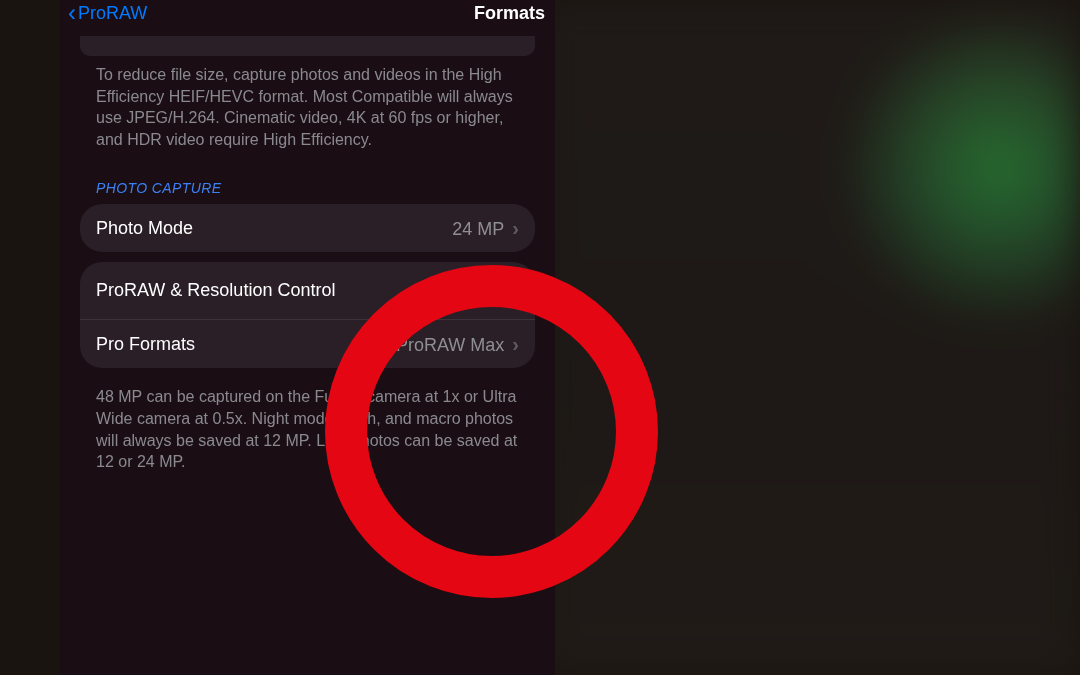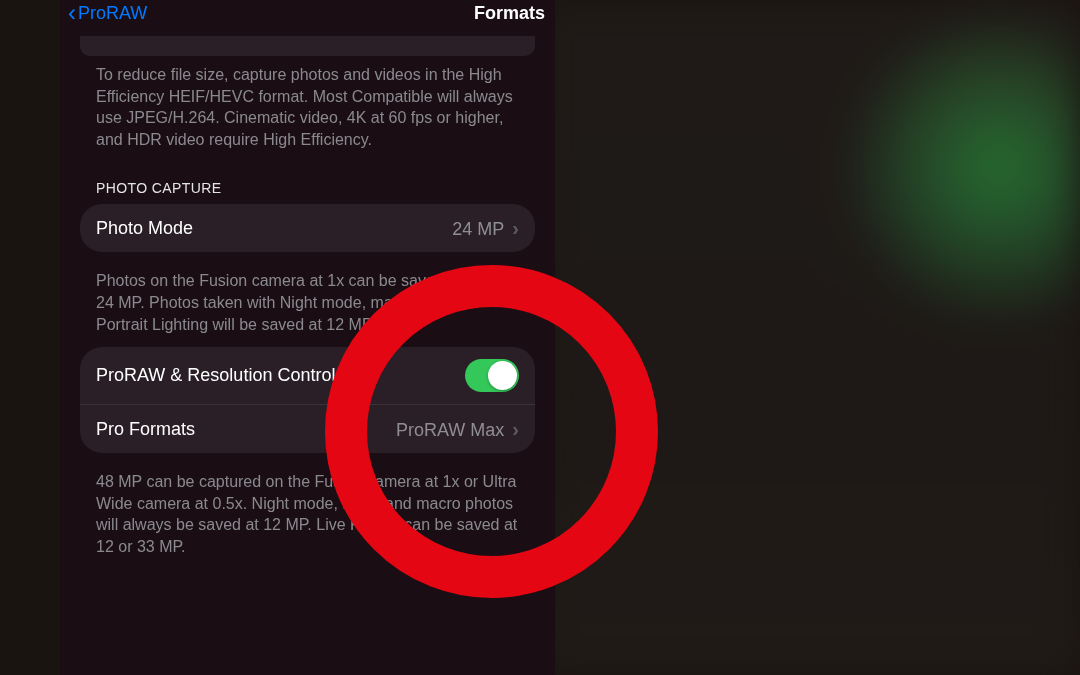--- a/index.html
+++ b/index.html
@@ -97,25 +97,26 @@
       font-size: 20px;
       font-weight: 600;
     }
     .footer-text {
       color: #8a8a8e;
       font-size: 16px;
       line-height: 1.35;
       padding: 8px 36px 12px 36px;
     }
     .section-header {
-      color: #e5e5e5;
+      color: #3b82f6;
       font-size: 14px;
       letter-spacing: 0.4px;
       padding: 18px 36px 8px 36px;
       text-transform: uppercase;
+      font-style: italic;
     }
     .toggle {
       width: 54px;
       height: 33px;
       background: #34c759;
       border-radius: 17px;
       position: relative;
       flex-shrink: 0;
     }
     .toggle-knob {
@@ -170,35 +171,34 @@
   <div class="section-group">
     <div class="row">
       <span class="row-label">Photo Mode</span>
       <span class="row-value">
         <span>24 MP</span>
         <span class="chevron-right">›</span>
       </span>
     </div>
   </div>
 
-  <div class="footer-text">Photos on the Fusion camera at 1x can be saved at 12 or 24 MP. Photos taken with Night mode, macro, flash, or Portrait Lighting will be saved at 12 MP.</div>
 
   <div class="section-group">
     <div class="row">
       <span class="row-label">ProRAW &amp; Resolution Control</span>
       <div class="toggle">
         <div class="toggle-knob"></div>
       </div>
     </div>
     <div class="row">
       <span class="row-label">Pro Formats</span>
       <span class="row-value">
         <span>ProRAW Max</span>
         <span class="chevron-right">›</span>
       </span>
     </div>
   </div>
 
-  <div class="footer-text">48 MP can be captured on the Fusion camera at 1x or Ultra Wide camera at 0.5x. Night mode, flash, and macro photos will always be saved at 12 MP. Live Photos can be saved at 12 or 33 MP.</div>
+  <div class="footer-text">48 MP can be captured on the Fusion camera at 1x or Ultra Wide camera at 0.5x. Night mode, flash, and macro photos will always be saved at 12 MP. Live Photos can be saved at 12 or 24 MP.</div>
 
 </div>
 
 <div class="red-circle"></div>
 
 </body></html>

